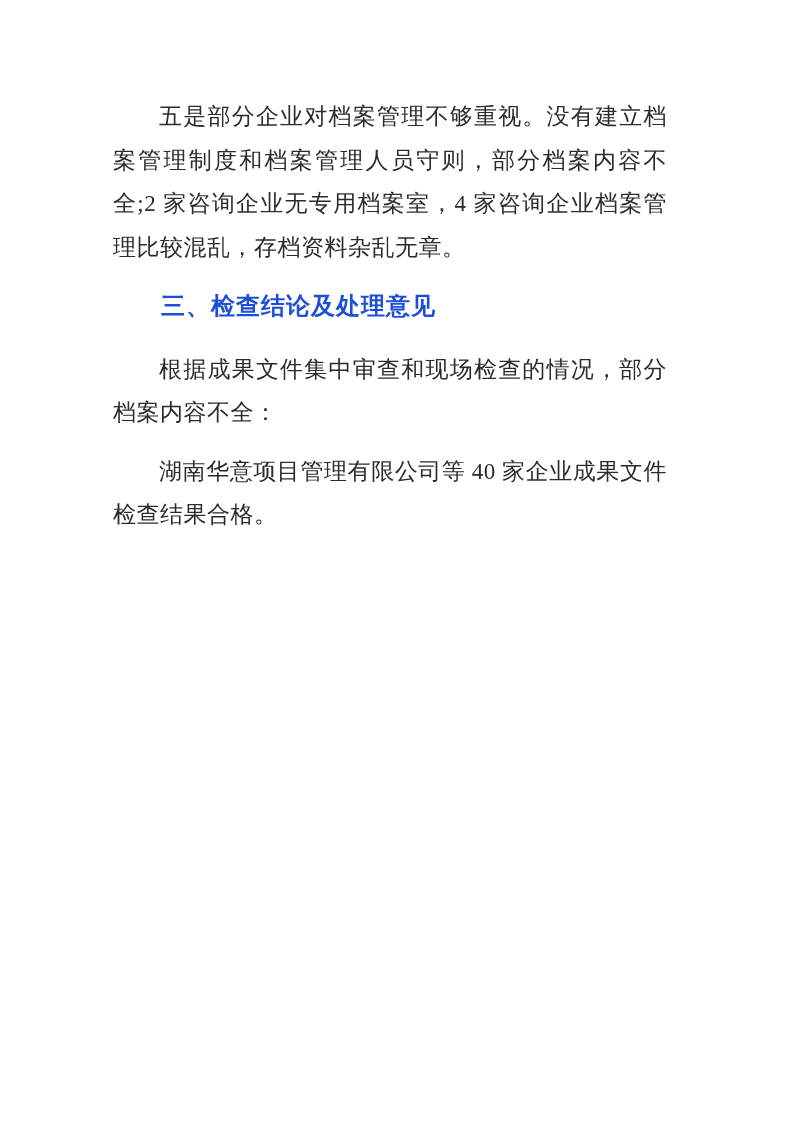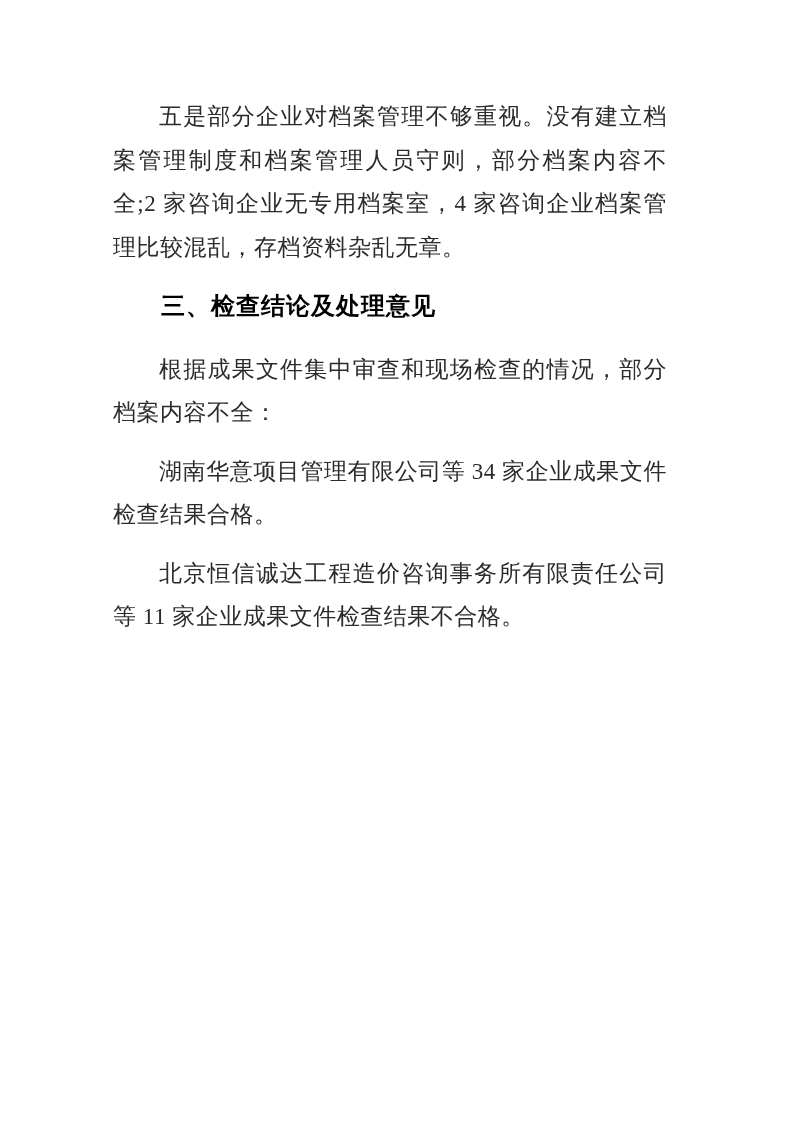--- a/index.html
+++ b/index.html
@@ -32,38 +32,37 @@
     text-justify: inter-ideograph;
     text-indent: 2em;
     margin: 0 16px 15px 0;
     letter-spacing: 0.5px;
   }
   .heading {
     font-family: "Liberation Sans", "DejaVu Sans", sans-serif;
     font-size: 24px;
     font-weight: bold;
     line-height: 43.5px;
-    color: #000000;
+    color: #1d4ed8;
     text-indent: 2em;
     margin: 0 0 20px 0;
     letter-spacing: 1px;
   }
 </style>
 </head>
 <body>
 
 <div class="page">
   <div class="doc-body">
     <p class="para">五是部分企业对档案管理不够重视。没有建立档案管理制度和档案管理人员守则，部分档案内容不全;2 家咨询企业无专用档案室，4 家咨询企业档案管理比较混乱，存档资料杂乱无章。</p>
 
     <h3 class="heading">三、检查结论及处理意见</h3>
 
     <p class="para">根据成果文件集中审查和现场检查的情况，部分档案内容不全：</p>
 
 
-    <p class="para">湖南华意项目管理有限公司等 34 家企业成果文件检查结果合格。</p>
+    <p class="para">湖南华意项目管理有限公司等 40 家企业成果文件检查结果合格。</p>
 
-    <p class="para">北京恒信诚达工程造价咨询事务所有限责任公司等 11 家企业成果文件检查结果不合格。</p>
 
 
 
   </div>
 </div>
 
 </body></html>

